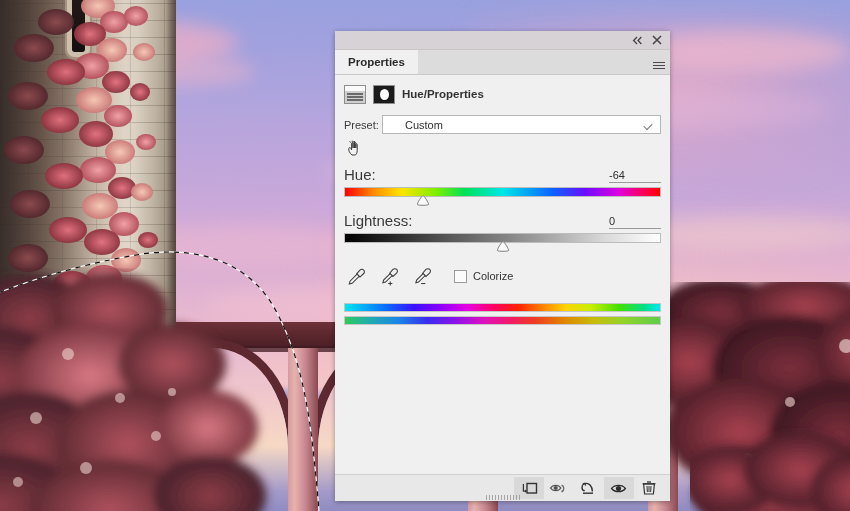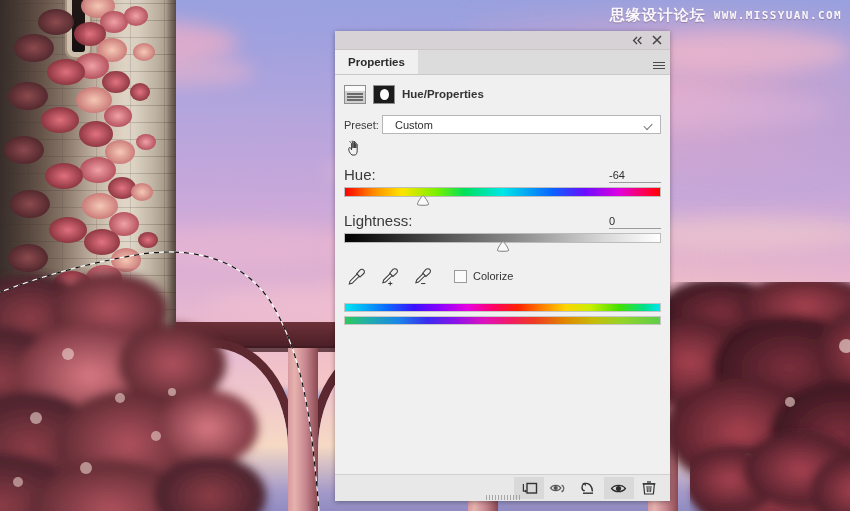--- a/index.html
+++ b/index.html
@@ -138,21 +138,21 @@
   .adj-ico .bar{position:absolute;left:2px;right:2px;height:2px;background:#6a6a6a;}
   .adj-ico .white{position:absolute;left:0;right:0;top:0;height:5px;background:#fafafa;}
   .mask-ico{width:20px;height:17px;background:#1b1b1b;display:flex;align-items:center;justify-content:center;
     border:1px solid #8e8e8e;}
   .mask-ico b{display:block;width:9px;height:11px;border-radius:50%;background:#fff;}
   .adj-title{font-size:11.5px;color:#333;font-weight:bold;}
 
   .row{display:flex;align-items:center;padding:0 9px;margin-top:6px;}
   .lbl-preset{font-size:11px;color:#3a3a3a;width:38px;}
   .select{flex:1;height:17px;background:#fff;border:1px solid #b6b6b6;display:flex;align-items:center;
-    padding:0 12px;font-size:11px;color:#2e2e2e;position:relative;cursor:pointer;}
+    padding:0 22px;font-size:11px;color:#2e2e2e;position:relative;cursor:pointer;}
   .select .chev{position:absolute;right:6px;top:50%;transform:translateY(-55%);
     width:7px;height:4px;border-left:1px solid #777;border-bottom:1px solid #777;
     transform-origin:center; rotate:-45deg;}
   .hand-ico{width:28px;display:flex;align-items:center;justify-content:flex-start;padding-left:2px;}
 
   .slider-block{padding:0 9px;margin-top:9px;}
   .slider-head{display:flex;align-items:flex-end;justify-content:space-between;margin-bottom:3px;}
   .slider-label{font-size:15px;color:#3a3a3a;}
   .slider-val{font-size:11px;color:#2e2e2e;min-width:52px;text-align:left;
     border-bottom:1px solid #9b9b9b;padding-bottom:1px;cursor:text;}
@@ -398,24 +398,20 @@
       </g>
     </svg>
 
     <svg class="marquee" viewBox="0 0 850 511">
       <path d="M -10 296 C 40 276, 92 262, 142 254 C 198 246, 246 262, 272 304
                C 296 344, 306 392, 312 440 C 316 474, 318 498, 319 511" fill="none" stroke="#ffffff" stroke-width="1.2"></path>
       <path d="M -10 296 C 40 276, 92 262, 142 254 C 198 246, 246 262, 272 304
                C 296 344, 306 392, 312 440 C 316 474, 318 498, 319 511" fill="none" stroke="#111111" stroke-width="1.2" stroke-dasharray="5 5"></path>
     </svg>
 
-    <div class="watermark">
-      <span class="wm-cn">思缘设计论坛</span>
-      <span class="wm-en">WWW.MISSYUAN.COM</span>
-    </div>
   </div>
 
   <div class="panel">
 
     <div class="panel-titlebar">
       <div class="tb-btn">
         <svg width="11" height="9" viewBox="0 0 11 9">
           <path d="M5 1 L1.6 4.5 L5 8" fill="none" stroke="#444" stroke-width="1.3"></path>
           <path d="M9.4 1 L6 4.5 L9.4 8" fill="none" stroke="#444" stroke-width="1.3"></path>
         </svg>

